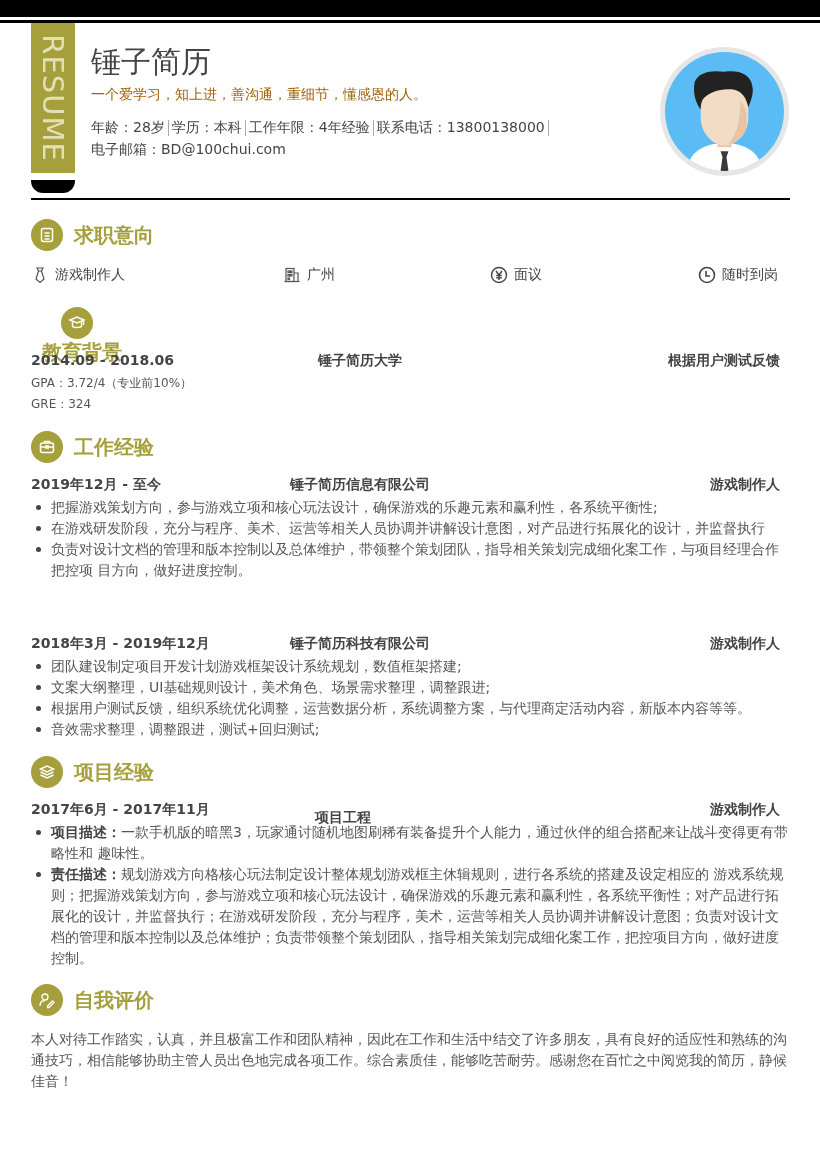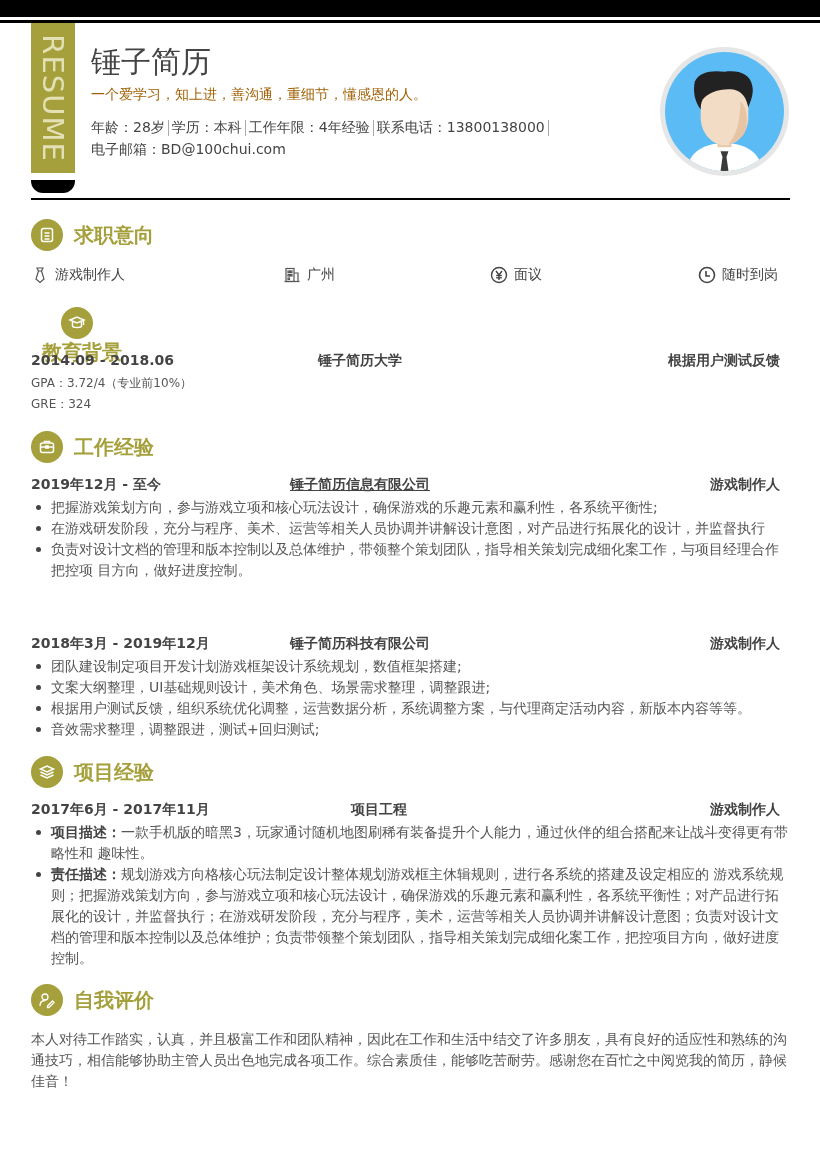--- a/index.html
+++ b/index.html
@@ -173,21 +173,21 @@
         <path d="M6.5 5 L6.5 3.5 L11.5 3.5 L11.5 5"></path>
         <line x1="2.5" y1="9" x2="15.5" y2="9"></line>
         <rect x="7.8" y="8" width="2.4" height="2"></rect>
       </svg>
   </div>
   <span class="section-label">工作经验</span>
 </div>
 
 <div class="row" style="top:476px;">
   <span class="c1">2019年12月 - 至今</span>
-  <span class="c2" style="left:259px;text-decoration:underline;">锤子简历信息有限公司</span>
+  <span class="c2" style="left:259px;">锤子简历信息有限公司</span>
   <span class="c3">游戏制作人</span>
 </div>
 <ul class="bullets" style="top:497px;">
   <li>把握游戏策划方向，参与游戏立项和核心玩法设计，确保游戏的乐趣元素和赢利性，各系统平衡性;</li>
   <li>在游戏研发阶段，充分与程序、美术、运营等相关人员协调并讲解设计意图，对产品进行拓展化的设计，并监督执行</li>
   <li>负责对设计文档的管理和版本控制以及总体维护，带领整个策划团队，指导相关策划完成细化案工作，与项目经理合作把控项 目方向，做好进度控制。</li>
 </ul>
 
 <div class="row" style="top:635px;">
   <span class="c1">2018年3月 - 2019年12月</span>
@@ -207,21 +207,21 @@
         <path d="M2.5 6 L9 3 L15.5 6 L9 9 Z"></path>
         <path d="M2.5 9 L9 12 L15.5 9"></path>
         <path d="M2.5 12 L9 15 L15.5 12"></path>
       </svg>
   </div>
   <span class="section-label">项目经验</span>
 </div>
 
 <div class="row" style="top:801px;">
   <span class="c1">2017年6月 - 2017年11月</span>
-  <span class="c2" style="left:320px;">项目工程</span>
+  <span class="c2" style="left:284px;margin-top:8px;">项目工程</span>
   <span class="c3">游戏制作人</span>
 </div>
 <ul class="bullets" style="top:822px;">
   <li><b>项目描述：</b><span>一款手机版的暗黑3，玩家通讨随机地图刷稀有装备提升个人能力，通过伙伴的组合搭配来让战斗变得更有带略性和 趣味性。</span></li>
   <li><b>责任描述：</b><span>规划游戏方向格核心玩法制定设计整体规划游戏框主休辑规则，进行各系统的搭建及设定相应的   游戏系统规则；把握游戏策划方向，参与游戏立项和核心玩法设计，确保游戏的乐趣元素和赢利性，各系统平衡性；对产品进行拓展化的设计，并监督执行；在游戏研发阶段，充分与程序，美术，运营等相关人员协调并讲解设计意图；负责对设计文档的管理和版本控制以及总体维护；负责带领整个策划团队，指导相关策划完成细化案工作，把控项目方向，做好进度控制。</span></li>
 </ul>
 
 <div class="section-title" style="top:984px;">
   <div class="section-icon">
     <svg viewBox="0 0 18 18" fill="none" stroke="#fff" stroke-width="1.3">

